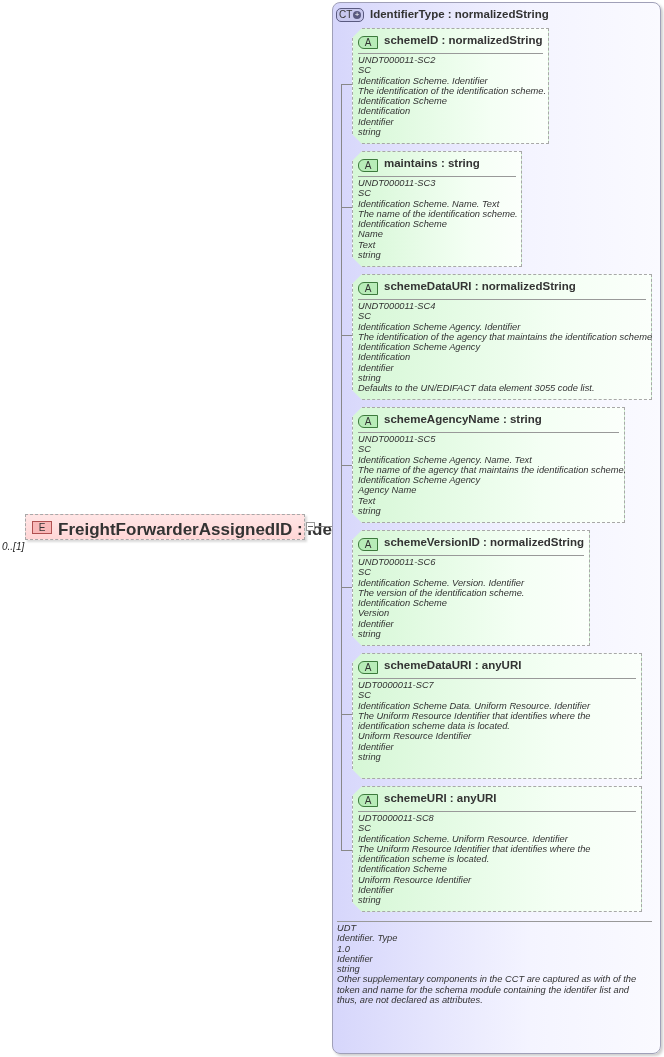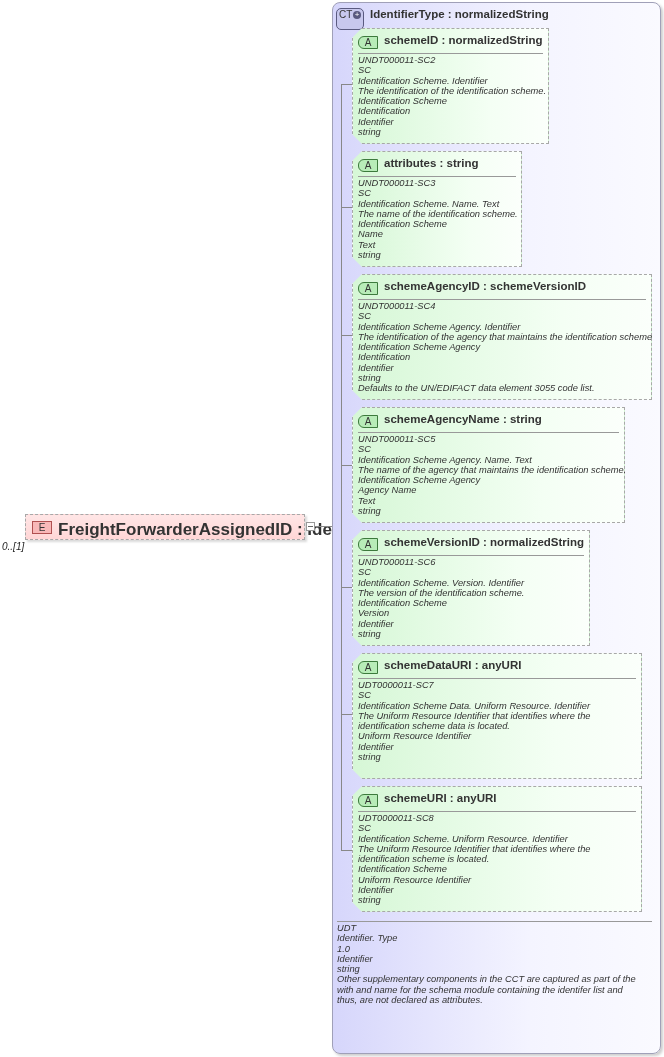--- a/index.html
+++ b/index.html
@@ -18,21 +18,21 @@
   .element-label { position:absolute; left:32px; top:5px; font-size:17px; font-weight:bold; color:#333; white-space:nowrap; }
   .collapse-btn { position:absolute; left:306px; top:522px; width:9px; height:9px;
                   border:1px solid #999; background:#fff; box-sizing:border-box; }
   .collapse-btn::after { content:""; position:absolute; left:1px; top:3px; width:5px; height:1px; background:#666; }
   .h-conn { position:absolute; left:315px; top:526px; width:17px; height:1px; background:#888; }
 
   .ct-box { position:absolute; left:332px; top:2px; width:329px; height:1052px;
             border:1px solid #a0a0b8; border-radius:8px; box-sizing:border-box;
             background:linear-gradient(to right,#d6d6fb,#f4f4ff 60%,#fafaff);
             box-shadow:2px 2px 3px rgba(0,0,0,0.2); }
-  .ct-badge { position:absolute; left:3px; top:5px; width:28px; height:22px;
+  .ct-badge { position:absolute; left:3px; top:5px; width:28px; height:14px;
               border:1px solid #5a5a80; border-radius:5px; background:#c8c8ee;
               box-sizing:border-box; font-size:10px; line-height:12px; color:#333; padding-left:2px; }
   .ct-badge .plus { position:absolute; right:2px; top:2px; width:8px; height:8px; border-radius:50%;
                     background:#5a5a80; color:#fff; font-size:8px; line-height:8px; text-align:center; }
   .ct-title { position:absolute; left:37px; top:5px; font-size:11.5px; font-weight:bold; color:#333; white-space:nowrap; }
 
   .v-conn { position:absolute; left:341px; top:84px; width:1px; height:766px; background:#888; }
   .stub { position:absolute; left:341px; width:11px; height:1px; background:#888; }
 
   .attr { position:absolute; left:352px; border:1px dashed #a8a8a8; box-sizing:border-box;
@@ -67,21 +67,21 @@
     <span>CT</span><span class="plus">+</span>
   </div>
   <div class="ct-title">IdentifierType : normalizedString</div>
   <div class="ct-sep"></div>
   <div class="ct-doc">
     <div>UDT</div>
     <div>Identifier. Type</div>
     <div>1.0</div>
     <div>Identifier</div>
     <div>string</div>
-    <div>Other supplementary components in the CCT are captured as part of the with and name for the schema module containing the identifer list and thus, are not declared as attributes.</div>
+    <div>Other supplementary components in the CCT are captured as with of the token and name for the schema module containing the identifer list and thus, are not declared as attributes.</div>
   </div>
 </div>
 
 <div class="v-conn"></div>
 <div class="stub" style="top:84px"></div>
 <div class="stub" style="top:207px"></div>
 <div class="stub" style="top:335px"></div>
 <div class="stub" style="top:465px"></div>
 <div class="stub" style="top:587px"></div>
 <div class="stub" style="top:714px"></div>
@@ -98,37 +98,37 @@
       <div>The identification of the identification scheme.</div>
     <div>Identification Scheme</div>
       <div>Identification</div>
     <div>Identifier</div>
       <div>string</div>
   </div>
 </div>
 
 <div class="attr" style="top:151px;width:170px;height:116px;">
   <div class="attr-badge">A</div>
-  <div class="attr-title">attributes : string</div>
+  <div class="attr-title">maintains : string</div>
   <div class="attr-sep"></div>
   <div class="attr-doc">
     <div>UNDT000011-SC3</div>
       <div>SC</div>
     <div>Identification Scheme. Name. Text</div>
       <div>The name of the identification scheme.</div>
     <div>Identification Scheme</div>
       <div>Name</div>
     <div>Text</div>
       <div>string</div>
   </div>
 </div>
 
 <div class="attr" style="top:274px;width:300px;height:126px;">
   <div class="attr-badge">A</div>
-  <div class="attr-title">schemeAgencyID : schemeVersionID</div>
+  <div class="attr-title">schemeDataURI : normalizedString</div>
   <div class="attr-sep"></div>
   <div class="attr-doc">
     <div>UNDT000011-SC4</div>
       <div>SC</div>
     <div>Identification Scheme Agency. Identifier</div>
       <div>The identification of the agency that maintains the identification scheme.</div>
     <div>Identification Scheme Agency</div>
       <div>Identification</div>
     <div>Identifier</div>
       <div>string</div>

